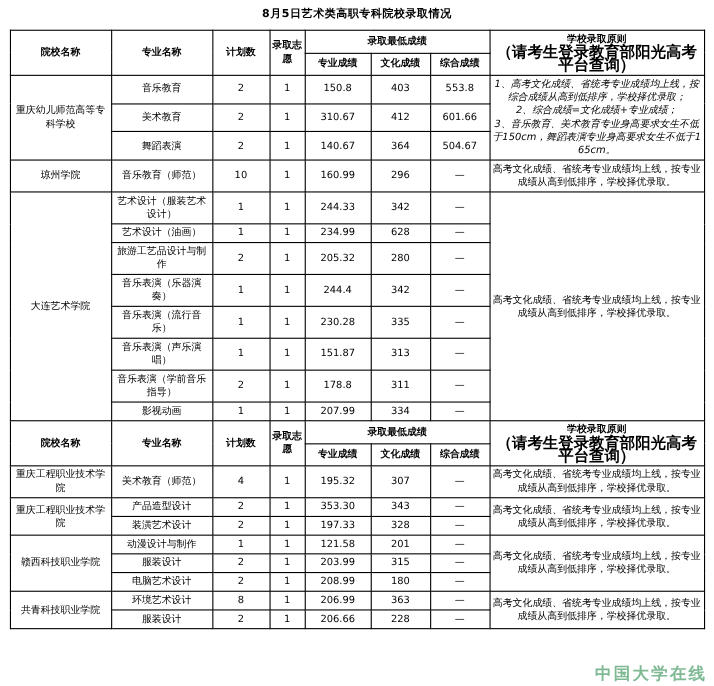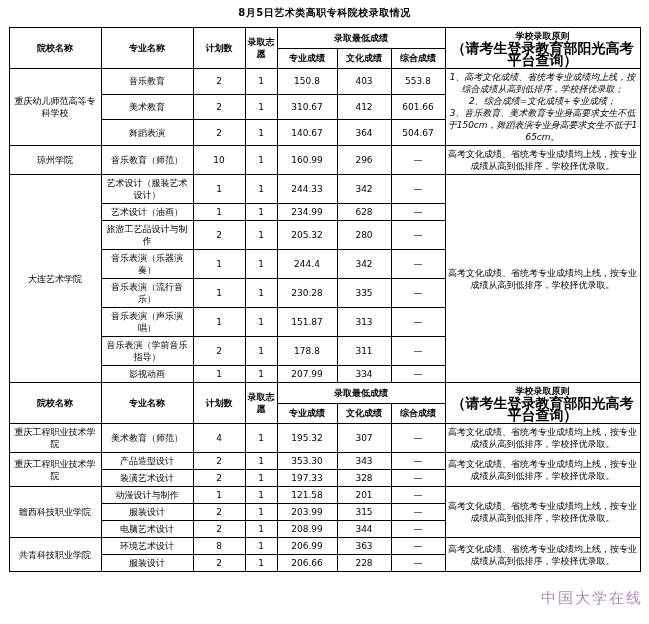--- a/index.html
+++ b/index.html
@@ -70,26 +70,26 @@
   }
   .school {
     font-weight: normal;
   }
   .dash {
     font-size: 11px;
   }
   .watermark {
     position: absolute;
     right: 6px;
-    bottom: 16px;
+    bottom: 2px;
     font-size: 15px;
-    color: #701a75;
+    color: #15803d;
     opacity: 0.55;
     letter-spacing: 2px;
-    font-weight: normal;
+    font-weight: bold;
     pointer-events: none;
   }
   col.c0 { width: 92px; }
   col.c1 { width: 92px; }
   col.c2 { width: 52px; }
   col.c3 { width: 32px; }
   col.c4 { width: 60px; }
   col.c5 { width: 54px; }
   col.c6 { width: 54px; }
   col.c7 { width: 195px; }
@@ -305,21 +305,21 @@
           <td>1</td>
           <td>203.99</td>
           <td>315</td>
           <td class="dash">—</td>
         </tr>
         <tr>
           <td class="major">电脑艺术设计</td>
           <td>2</td>
           <td>1</td>
           <td>208.99</td>
-          <td>344</td>
+          <td>180</td>
           <td class="dash">—</td>
         </tr>
         <tr>
           <td class="school" rowspan="2">共青科技职业学院</td>
           <td class="major">环境艺术设计</td>
           <td>8</td>
           <td>1</td>
           <td>206.99</td>
           <td>363</td>
           <td class="dash">—</td>

